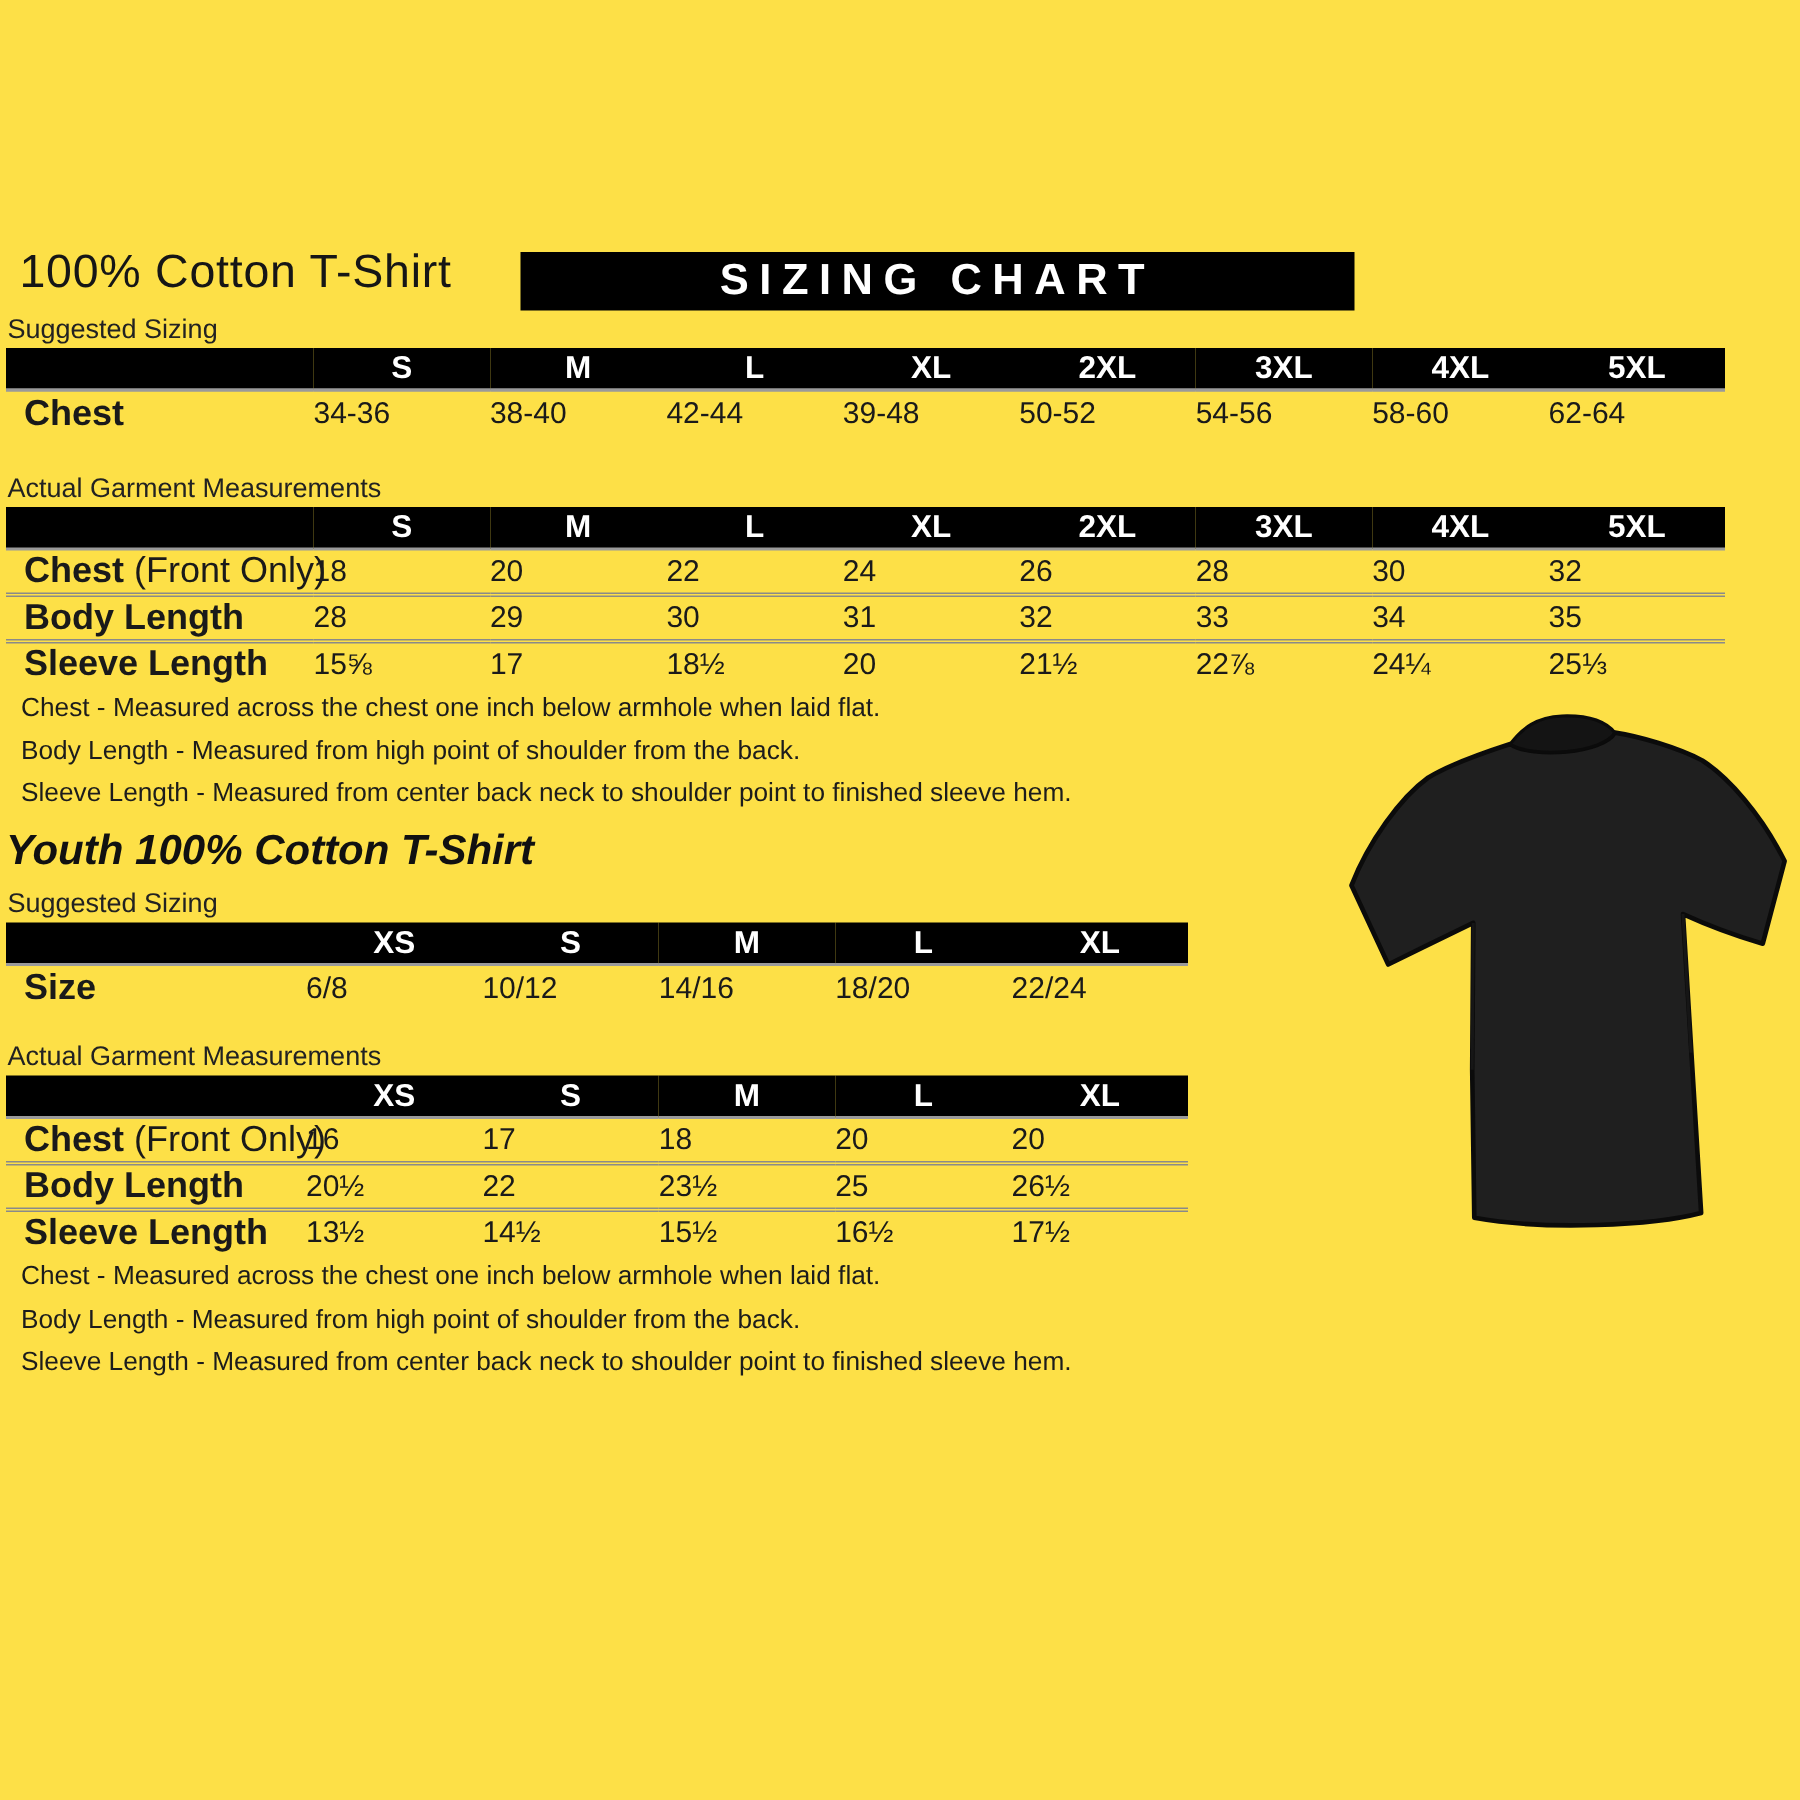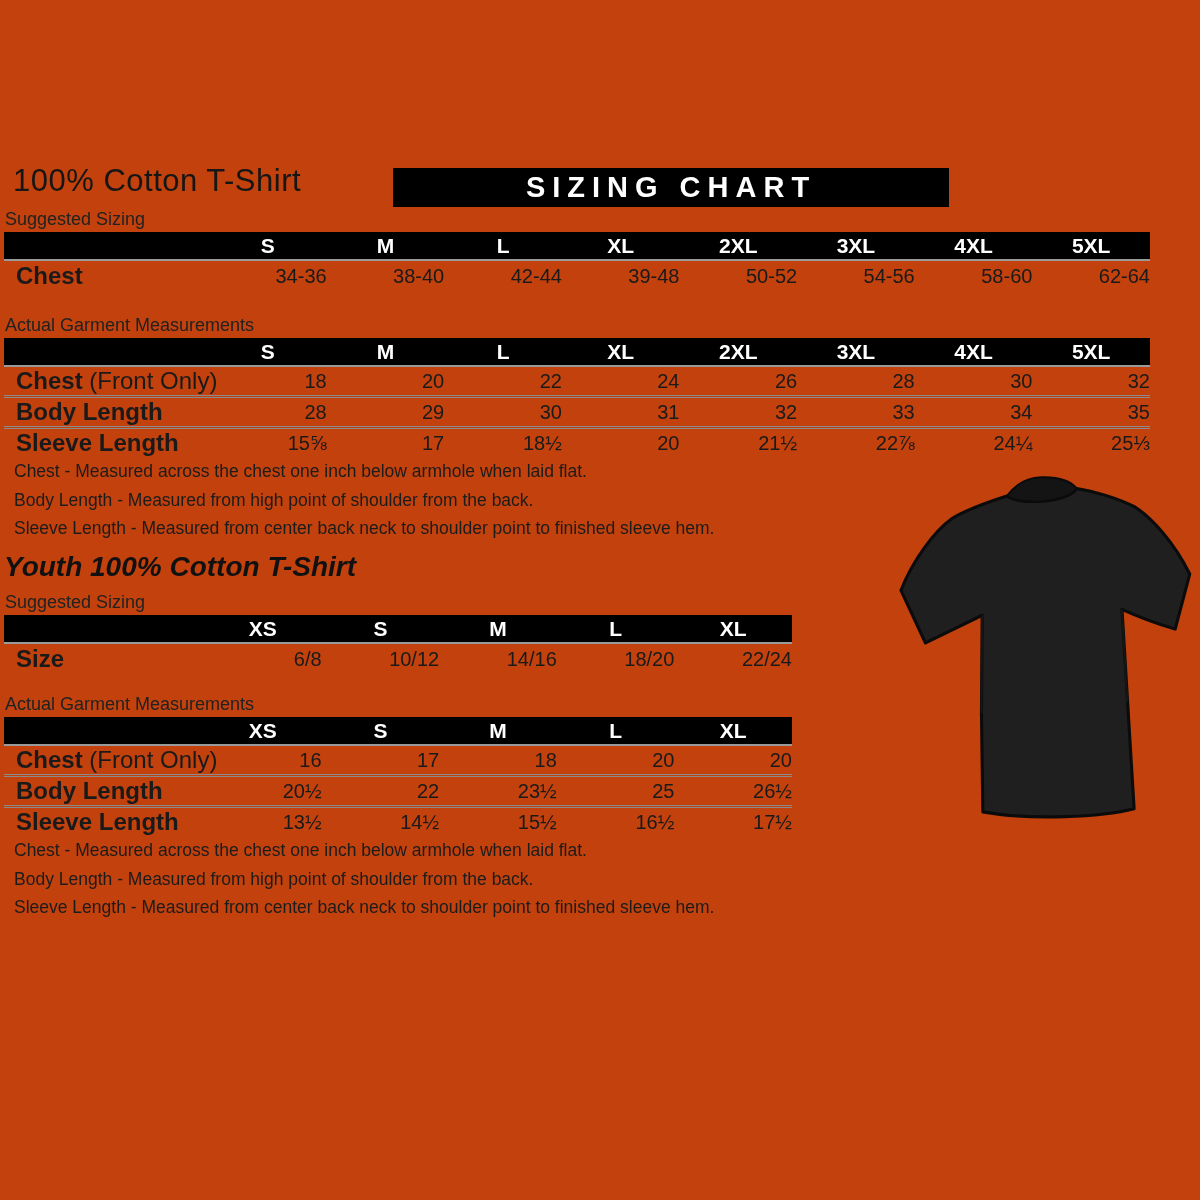--- a/index.html
+++ b/index.html
@@ -1,34 +1,34 @@
 <!DOCTYPE html>
 <html><head>
 <meta charset="utf-8">
 <style>
   html,body{margin:0;padding:0;background:#ffffff;}
   body{width:1200px;height:1200px;font-family:"Liberation Sans",sans-serif;color:#1a1a1a;}
-  .canvas{position:relative;width:1200px;height:1200px;background:#c2410c;overflow:hidden;}
+  .canvas{position:relative;width:1200px;height:1200px;background:#fde047;overflow:hidden;}
   .abs{position:absolute;}
 
   h1.page-title{margin:0;font-size:31px;font-weight:normal;letter-spacing:.5px;color:#161616;}
   .banner{background:#000;color:#fff;font-weight:bold;font-size:29px;text-align:center;
-          letter-spacing:7px;line-height:39px;height:39px;margin-left:46px;}
+          letter-spacing:7px;line-height:39px;height:39px;}
   h2.youth-title{margin:0;font-size:28px;font-weight:bold;color:#111;}
   .section-label{font-size:18px;color:#222;}
 
   table{border-collapse:collapse;table-layout:fixed;}
   table.adult{width:1146px;}
   table.youth{width:788px;}
   table.adult col.label-col{width:205px;}
   table.youth col.label-col{width:200px;}
   thead th{background:#000;color:#fff;font-size:21px;font-weight:bold;height:27px;
            border-bottom:2px solid #9a9a9a;text-align:center;padding:0;}
   tbody th{text-align:left;padding:0 0 0 12px;font-size:24px;font-weight:bold;white-space:nowrap;}
-  tbody td{text-align:right;font-size:20px;padding:0;}
+  tbody td{text-align:left;font-size:20px;padding:0;}
   table.suggested tbody tr{height:31px;}
   table.measure tbody tr{height:28px;}
   table.measure tbody tr + tr th, table.measure tbody tr + tr td{border-top:3px double #8a8a8a;}
   .label-suffix{font-weight:normal;}
 
   .notes p{margin:0 0 10px 0;font-size:17.5px;line-height:18.5px;color:#1c1c1c;}
 
   .tshirt-wrap{transform:rotate(-2deg);}
 </style>
 </head>

